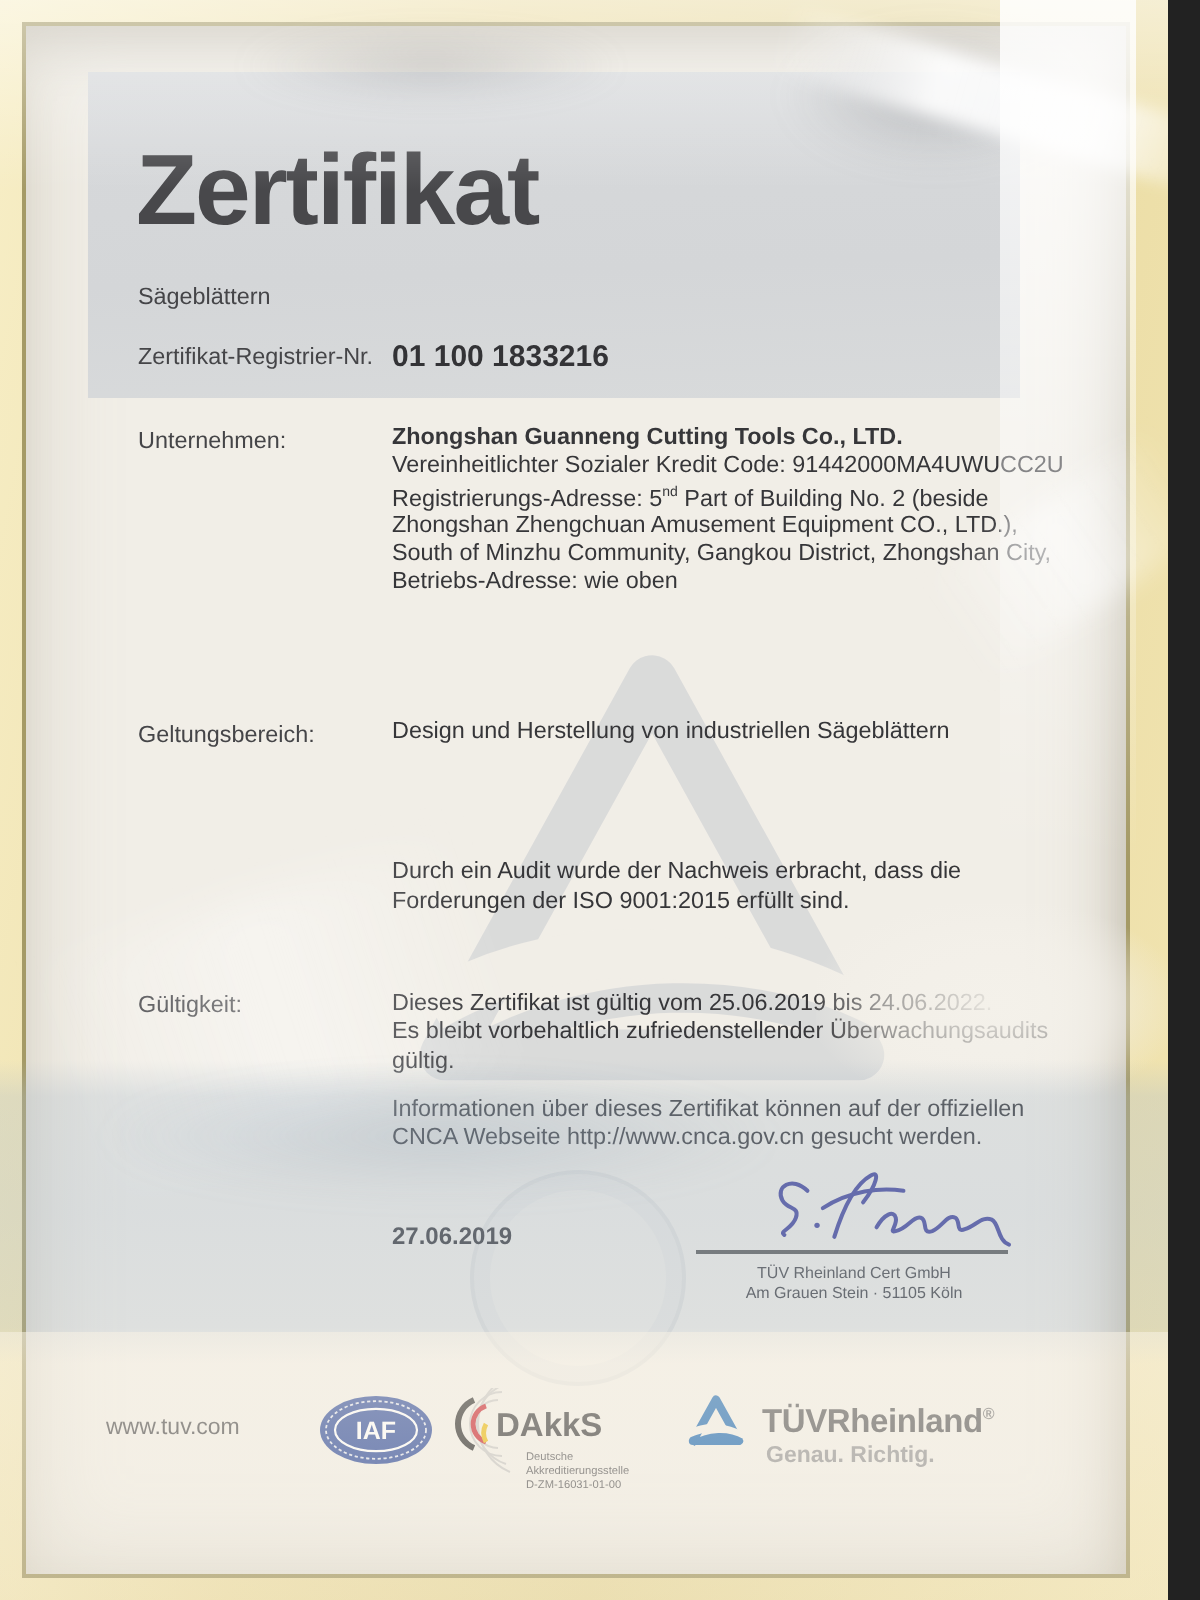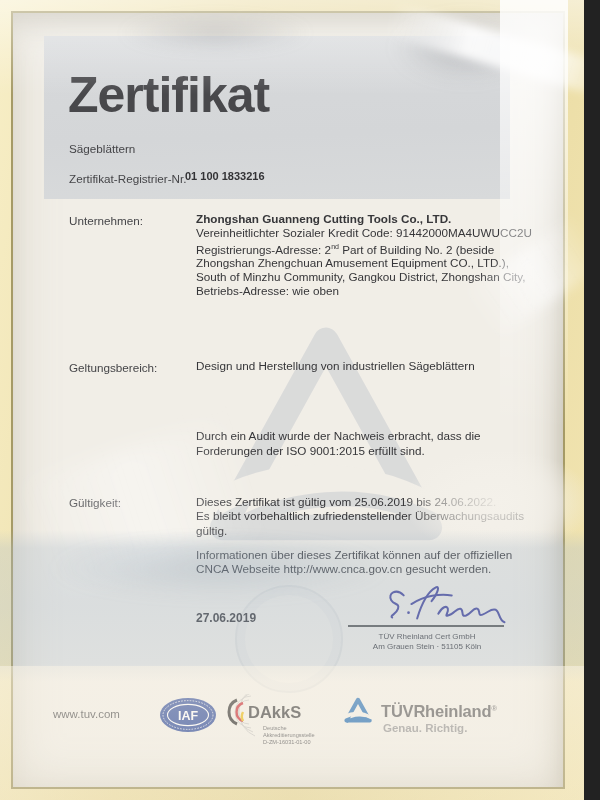--- a/index.html
+++ b/index.html
@@ -12,21 +12,21 @@
     box-shadow:inset 0 0 45px rgba(170,160,135,.35), inset 0 22px 28px -18px rgba(110,100,80,.4), inset -18px 0 24px -16px rgba(120,110,90,.25);}
   .inner{position:absolute;inset:0;}
   
   .band{position:absolute;left:31px;top:23px;width:466px;height:163px;
     background:linear-gradient(178deg,#d7d9db 0%,#d4d6d8 60%,#d8dadb 100%);}
   .cert-title{position:absolute;left:24px;top:30px;font-size:50px;font-weight:600;
     letter-spacing:-1px;color:#48484b;}
   .lbl{position:absolute;font-size:11.7px;color:#454548;white-space:nowrap;}
   .b{font-weight:bold;}
   .iso{position:absolute;left:152px;top:99px;font-size:17px;font-weight:bold;color:#2f2f32;letter-spacing:.2px;}
-  .reg{position:absolute;left:141px;top:134px;font-size:11px;font-weight:bold;color:#333336;}
+  .reg{position:absolute;left:152px;top:134px;font-size:15px;font-weight:bold;color:#333336;}
   .vblock{position:absolute;left:183px;}
   .vline{font-size:11.7px;color:#363639;white-space:nowrap;line-height:13.8px;}
   .sup{font-size:7px;vertical-align:super;}
   .date{position:absolute;left:183px;top:598px;font-size:12px;font-weight:bold;color:#3a3a3d;}
   .sigline{position:absolute;left:335px;top:612px;width:156px;height:1.5px;background:#5a5a58;}
   .sig{position:absolute;left:368px;top:568px;width:128px;height:48px;}
   .issuer{position:absolute;left:333px;top:619px;width:162px;text-align:center;
     font-size:8px;line-height:9.5px;color:#4a4a4d;}
   
   .wm{position:absolute;left:188px;top:306px;width:250px;height:238px;opacity:.55;}
@@ -85,21 +85,21 @@
         <div class="cert-title">Zertifikat</div>
         <div class="lbl" style="left:25px;top:106px;">Sägeblättern</div>
         <div class="lbl" style="left:25px;top:136px;">Zertifikat-Registrier-Nr.</div>
         <div class="reg">01 100 1833216</div>
       </div>
 
       <div class="lbl" style="left:56px;top:201px;">Unternehmen:</div>
       <div class="vblock" style="top:199px;">
         <div class="vline b">Zhongshan Guanneng Cutting Tools Co., LTD.</div>
         <div class="vline">Vereinheitlichter Sozialer Kredit Code: 91442000MA4UWUCC2U</div>
-        <div class="vline"><span>Registrierungs-Adresse: 2</span><sup class="sup">nd</sup><span> Part of Building No. 2 (beside</span></div>
+        <div class="vline"><span>Registrierungs-Adresse: 5</span><sup class="sup">nd</sup><span> Part of Building No. 2 (beside</span></div>
         <div class="vline">Zhongshan Zhengchuan Amusement Equipment CO., LTD.),</div>
         <div class="vline">South of Minzhu Community, Gangkou District, Zhongshan City,</div>
         <div class="vline">Betriebs-Adresse: wie oben</div>
       </div>
 
       <div class="lbl" style="left:56px;top:348px;">Geltungsbereich:</div>
       <div class="vblock" style="top:346px;">
         <div class="vline">Design und Herstellung von industriellen Sägeblättern</div>
       </div>
 

